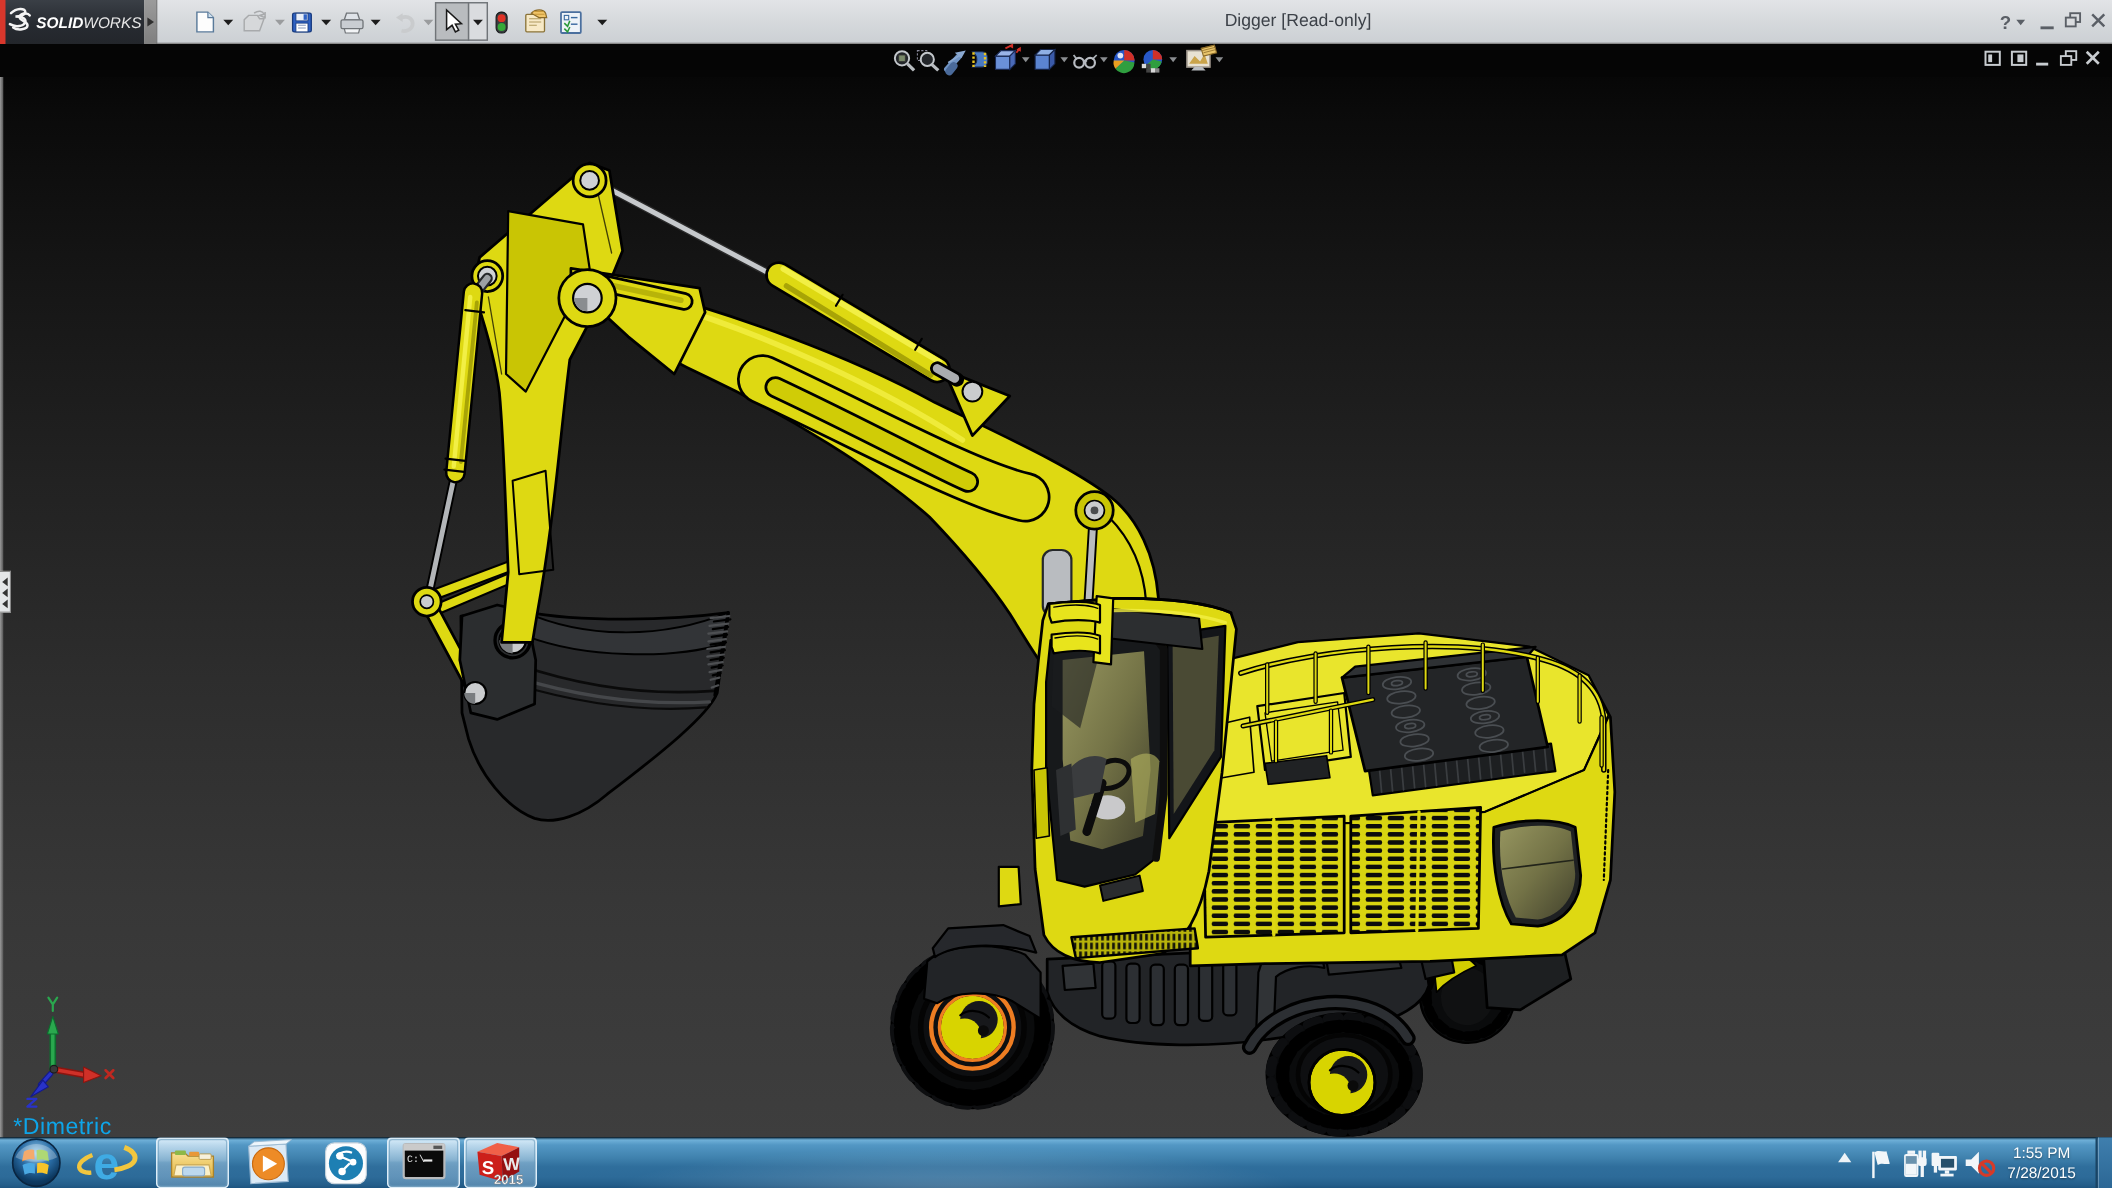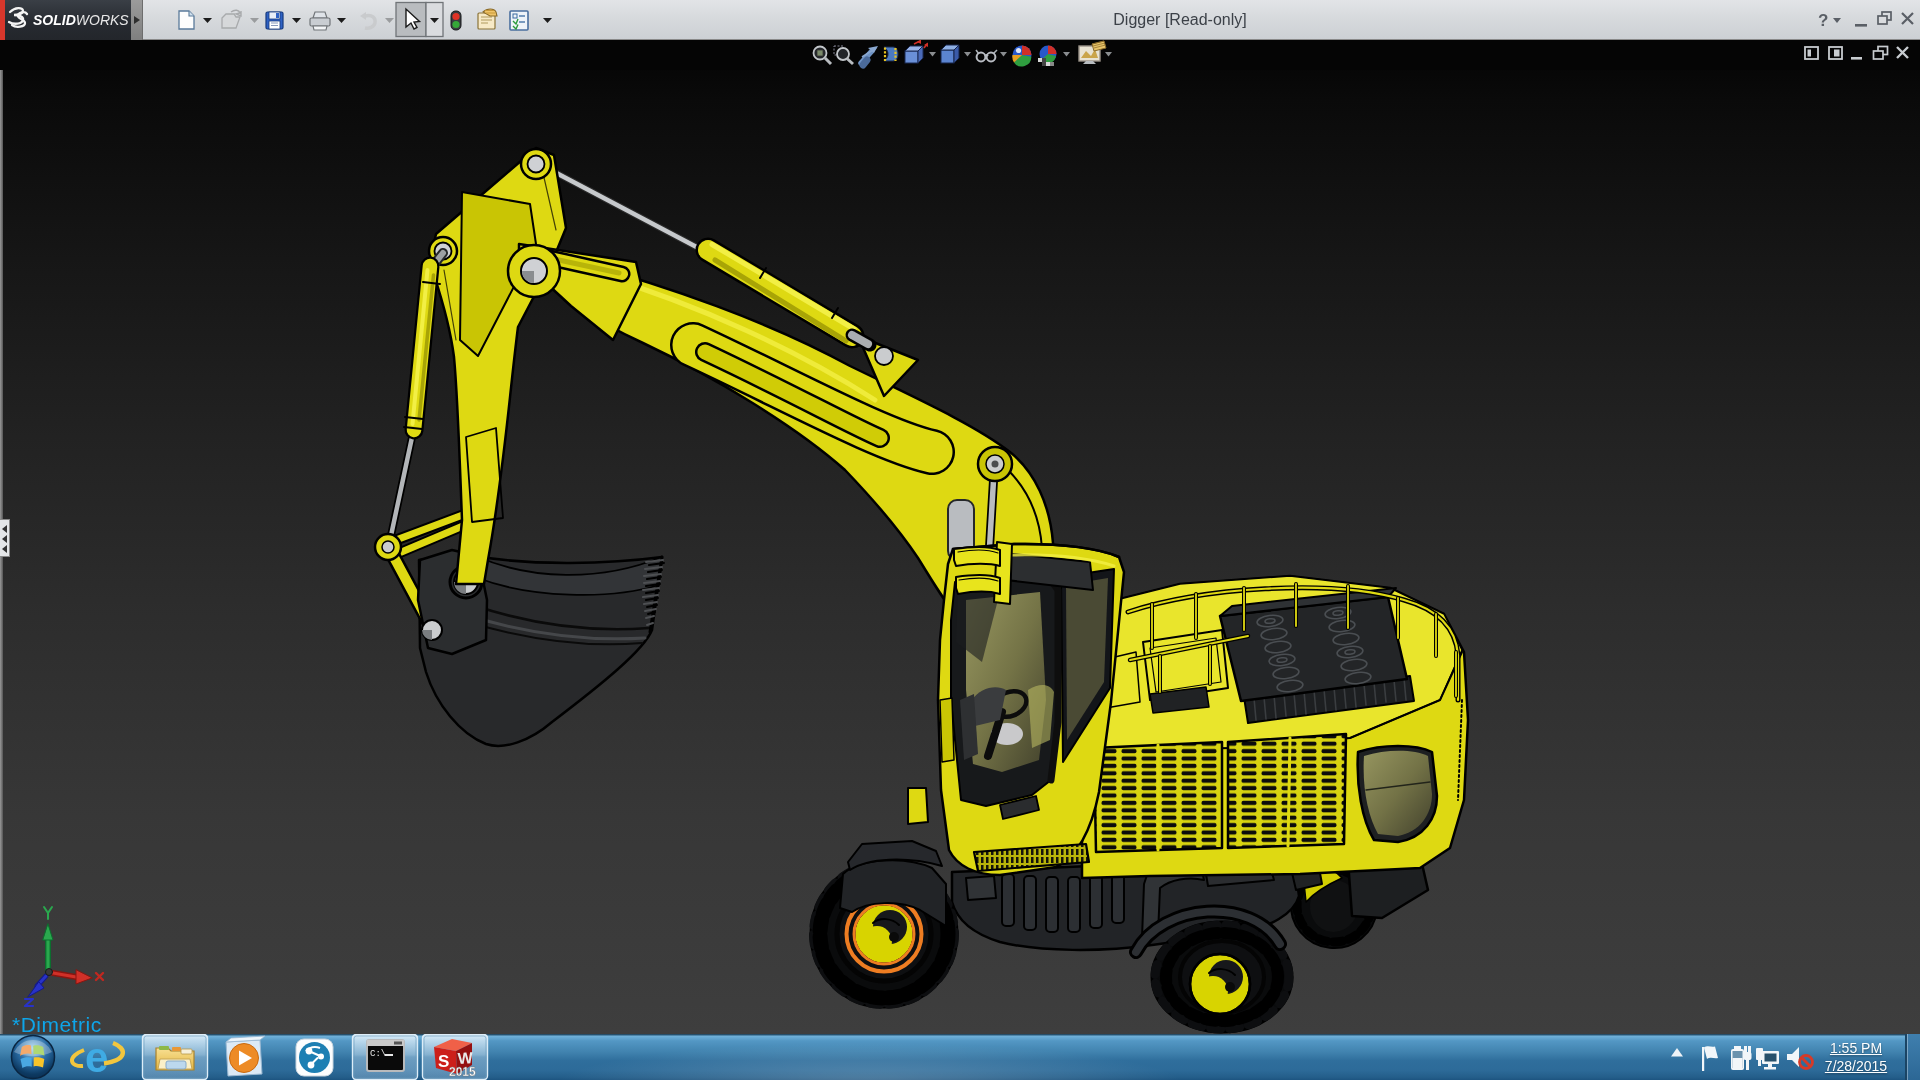--- a/index.html
+++ b/index.html
@@ -20,21 +20,21 @@
 #menuarrow { position:absolute; left:131px; top:0; width:12px; height:40px; background:linear-gradient(180deg,#9b9b9b,#7f7f7f); border-right:1px solid #6d6d6d; }
 #menuarrow:after { content:""; position:absolute; left:3px; top:16px; border-left:6px solid #2e2e2e; border-top:4px solid transparent; border-bottom:4px solid transparent; }
 #wtitle { position:absolute; left:0; top:11px; width:2360px; text-align:center; font-size:16px; color:#3c4148; }
 
 #strip { position:absolute; left:0; top:40px; width:1920px; height:30px; background:#050505; }
 
 #taskbar { position:absolute; left:0; top:1034px; width:1920px; height:46px;
   background:linear-gradient(180deg,#12334b 0%,#6fb0d8 5%,#5397c4 15%,#4082ae 40%,#2f6e9c 58%,#2d6b99 78%,#245e8a 94%,#1d5480 100%); }
 #taskbar .sheen { position:absolute; left:420px; top:0; width:900px; height:46px;
   background:radial-gradient(ellipse 450px 60px at 50% 110%, rgba(255,255,255,0.22), rgba(255,255,255,0) 70%); }
-#traytime { position:absolute; right:14px; top:5px; width:100px; text-align:center; font-size:14px; color:#fcfeff; text-shadow:0 1px 2px rgba(0,0,0,0.45); line-height:18px;text-decoration:underline; }
+#traytime { position:absolute; right:14px; top:5px; width:100px; text-align:center; font-size:14px; color:#fcfeff; text-shadow:0 1px 2px rgba(0,0,0,0.45); line-height:18px; }
 #showdesk { position:absolute; right:0; top:0; width:15px; height:46px; background:linear-gradient(180deg,#3f7fae,#2c6795); border-left:2px solid #1a4464; box-shadow:inset 1px 0 0 rgba(255,255,255,0.35); }
 </style>
 </head>
 <body>
 <div id="stage">
   <div id="vp"></div>
   <svg id="model" viewBox="0 0 1920 1080" xmlns="http://www.w3.org/2000/svg">
   <defs>
     <pattern id="grille" width="20" height="7.4" patternUnits="userSpaceOnUse">
       <rect width="20" height="7.4" fill="#d8d410"></rect>

